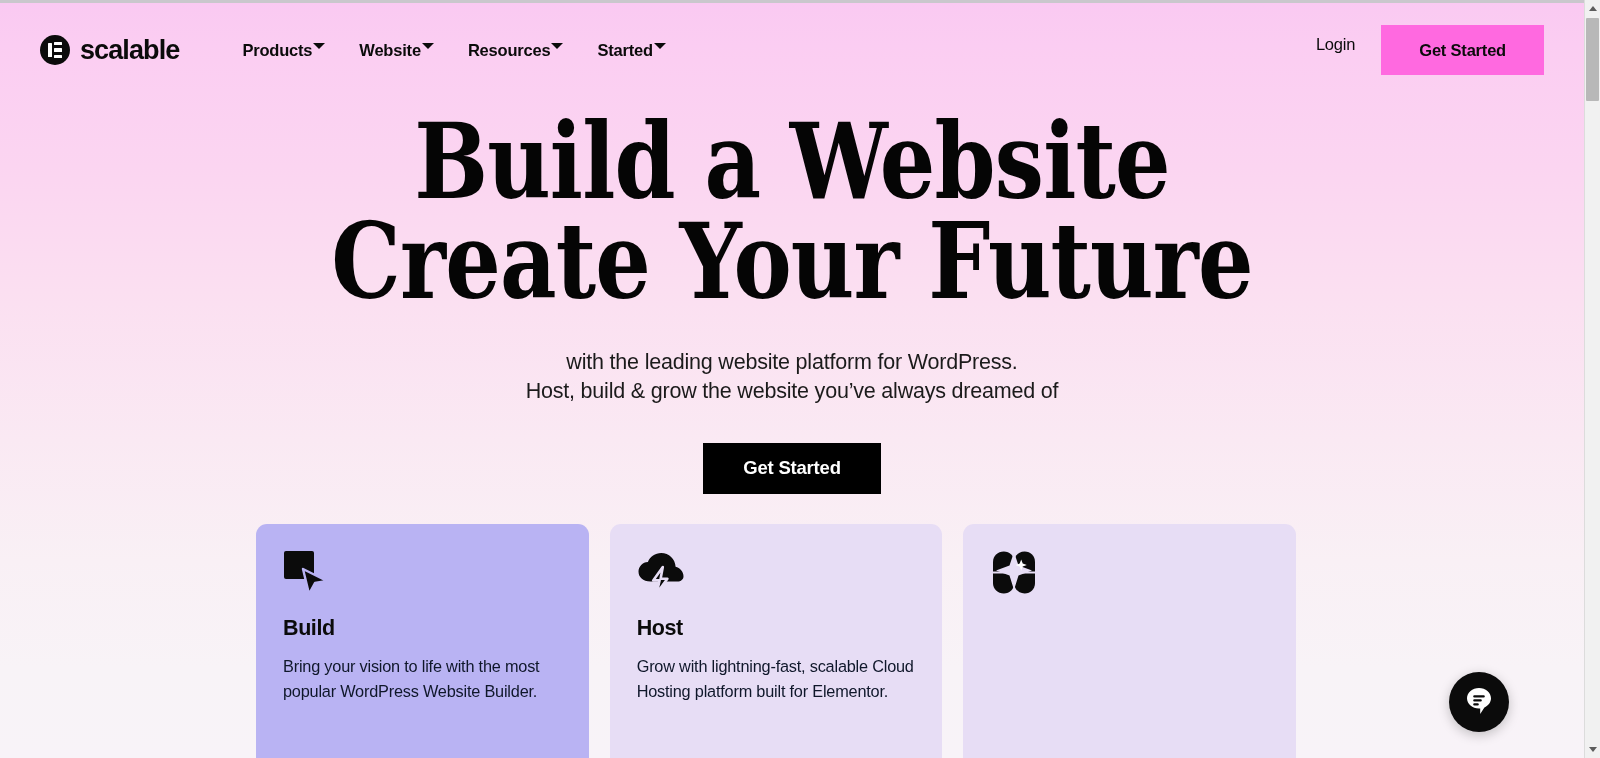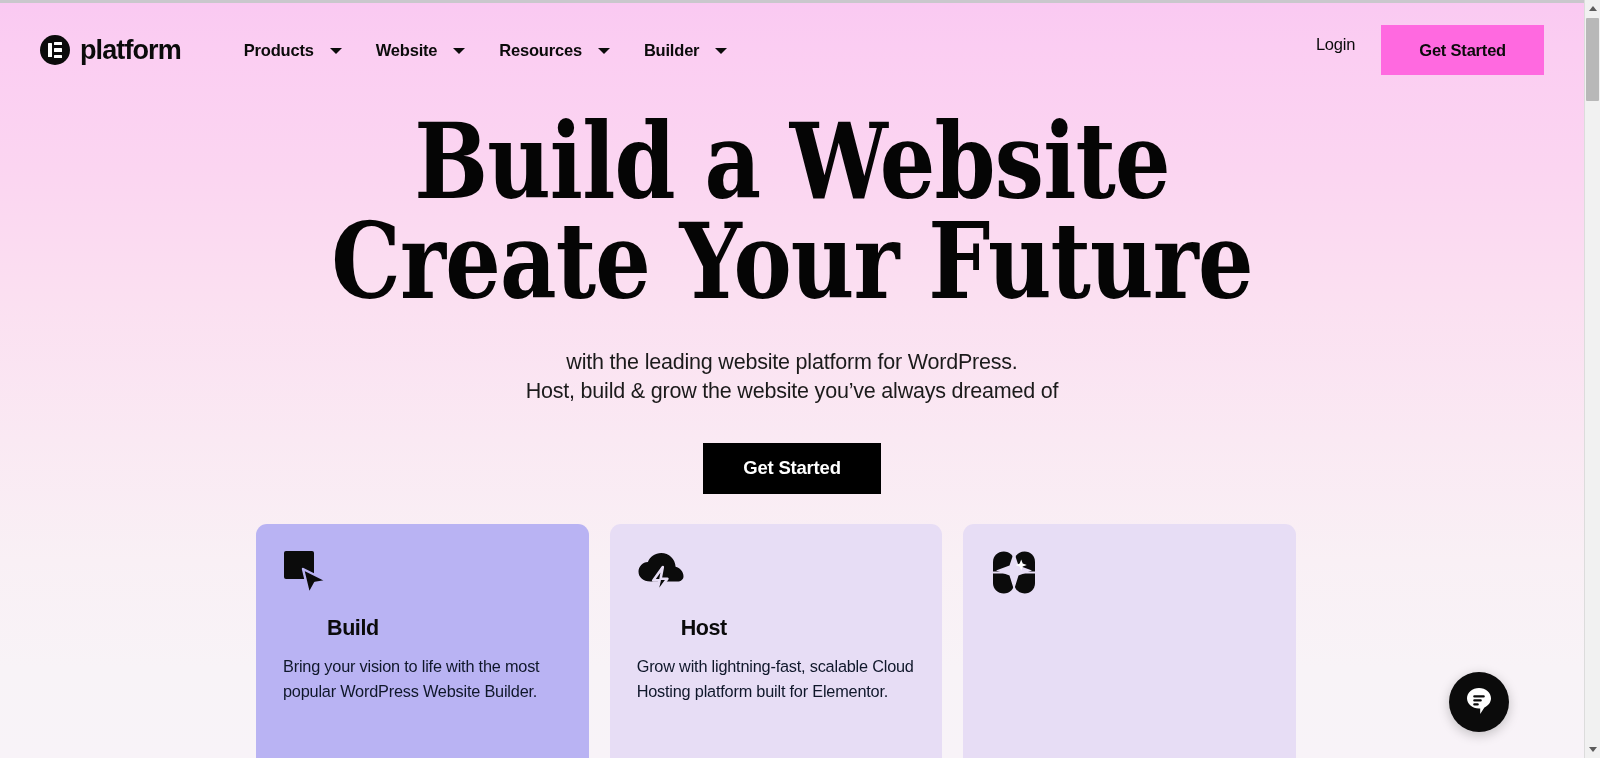--- a/index.html
+++ b/index.html
@@ -79,22 +79,21 @@
   .brand-name {
     font-size: 27px;
     font-weight: 700;
     letter-spacing: -0.9px;
     color: #0b0b0b;
   }
 
   nav.main-nav { display:flex; align-items:center; gap: 0px; }
   .nav-item {
     display: flex;
-    align-items: center;
-    gap: 16px;
+    gap: 1px;
     padding: 8px 17px;
     cursor: pointer;
     font-size: 16.5px;
     font-weight: 700;
     color: #0b0b0b;
     letter-spacing: -0.2px;
     white-space: nowrap;
   }
   .caret {
     width: 0; height: 0;
@@ -193,21 +192,20 @@
   .card.ai    { background: #e7ddf5; }
 
   .card-icon { height: 48px; margin-bottom: 18px; display:flex; align-items:flex-start; }
 
   .card-title {
     font-size: 21.5px;
     font-weight: 700;
     color: #0b0b0b;
     letter-spacing: -0.4px;
     margin-bottom: 13px;
-    margin-left: 44px;
   }
   .card-desc {
     font-size: 16.3px;
     line-height: 1.53;
     color: #0f172a;
     letter-spacing: -0.2px;
     max-width: 292px;
   }
 
   
@@ -265,38 +263,38 @@
 
       <div class="brand">
         <span class="brand-mark">
           <span class="bar-v"></span>
           <span class="bar-stack">
               <i></i>
               <i></i>
               <i></i>
             </span>
         </span>
-        <span class="brand-name">platform</span>
+        <span class="brand-name">scalable</span>
       </div>
 
       <nav class="main-nav">
         <div class="nav-item">
           <span>Products</span>
           <span class="caret"></span>
         </div>
         <div class="nav-item">
           <span>Website</span>
           <span class="caret"></span>
         </div>
         <div class="nav-item">
           <span>Resources</span>
           <span class="caret"></span>
         </div>
         <div class="nav-item">
-          <span>Builder</span>
+          <span>Started</span>
           <span class="caret"></span>
         </div>
       </nav>
 
       <div class="header-right">
         <span class="login-link">Login</span>
         <button class="btn-get-started-nav">Get Started</button>
       </div>
     </header>
 

